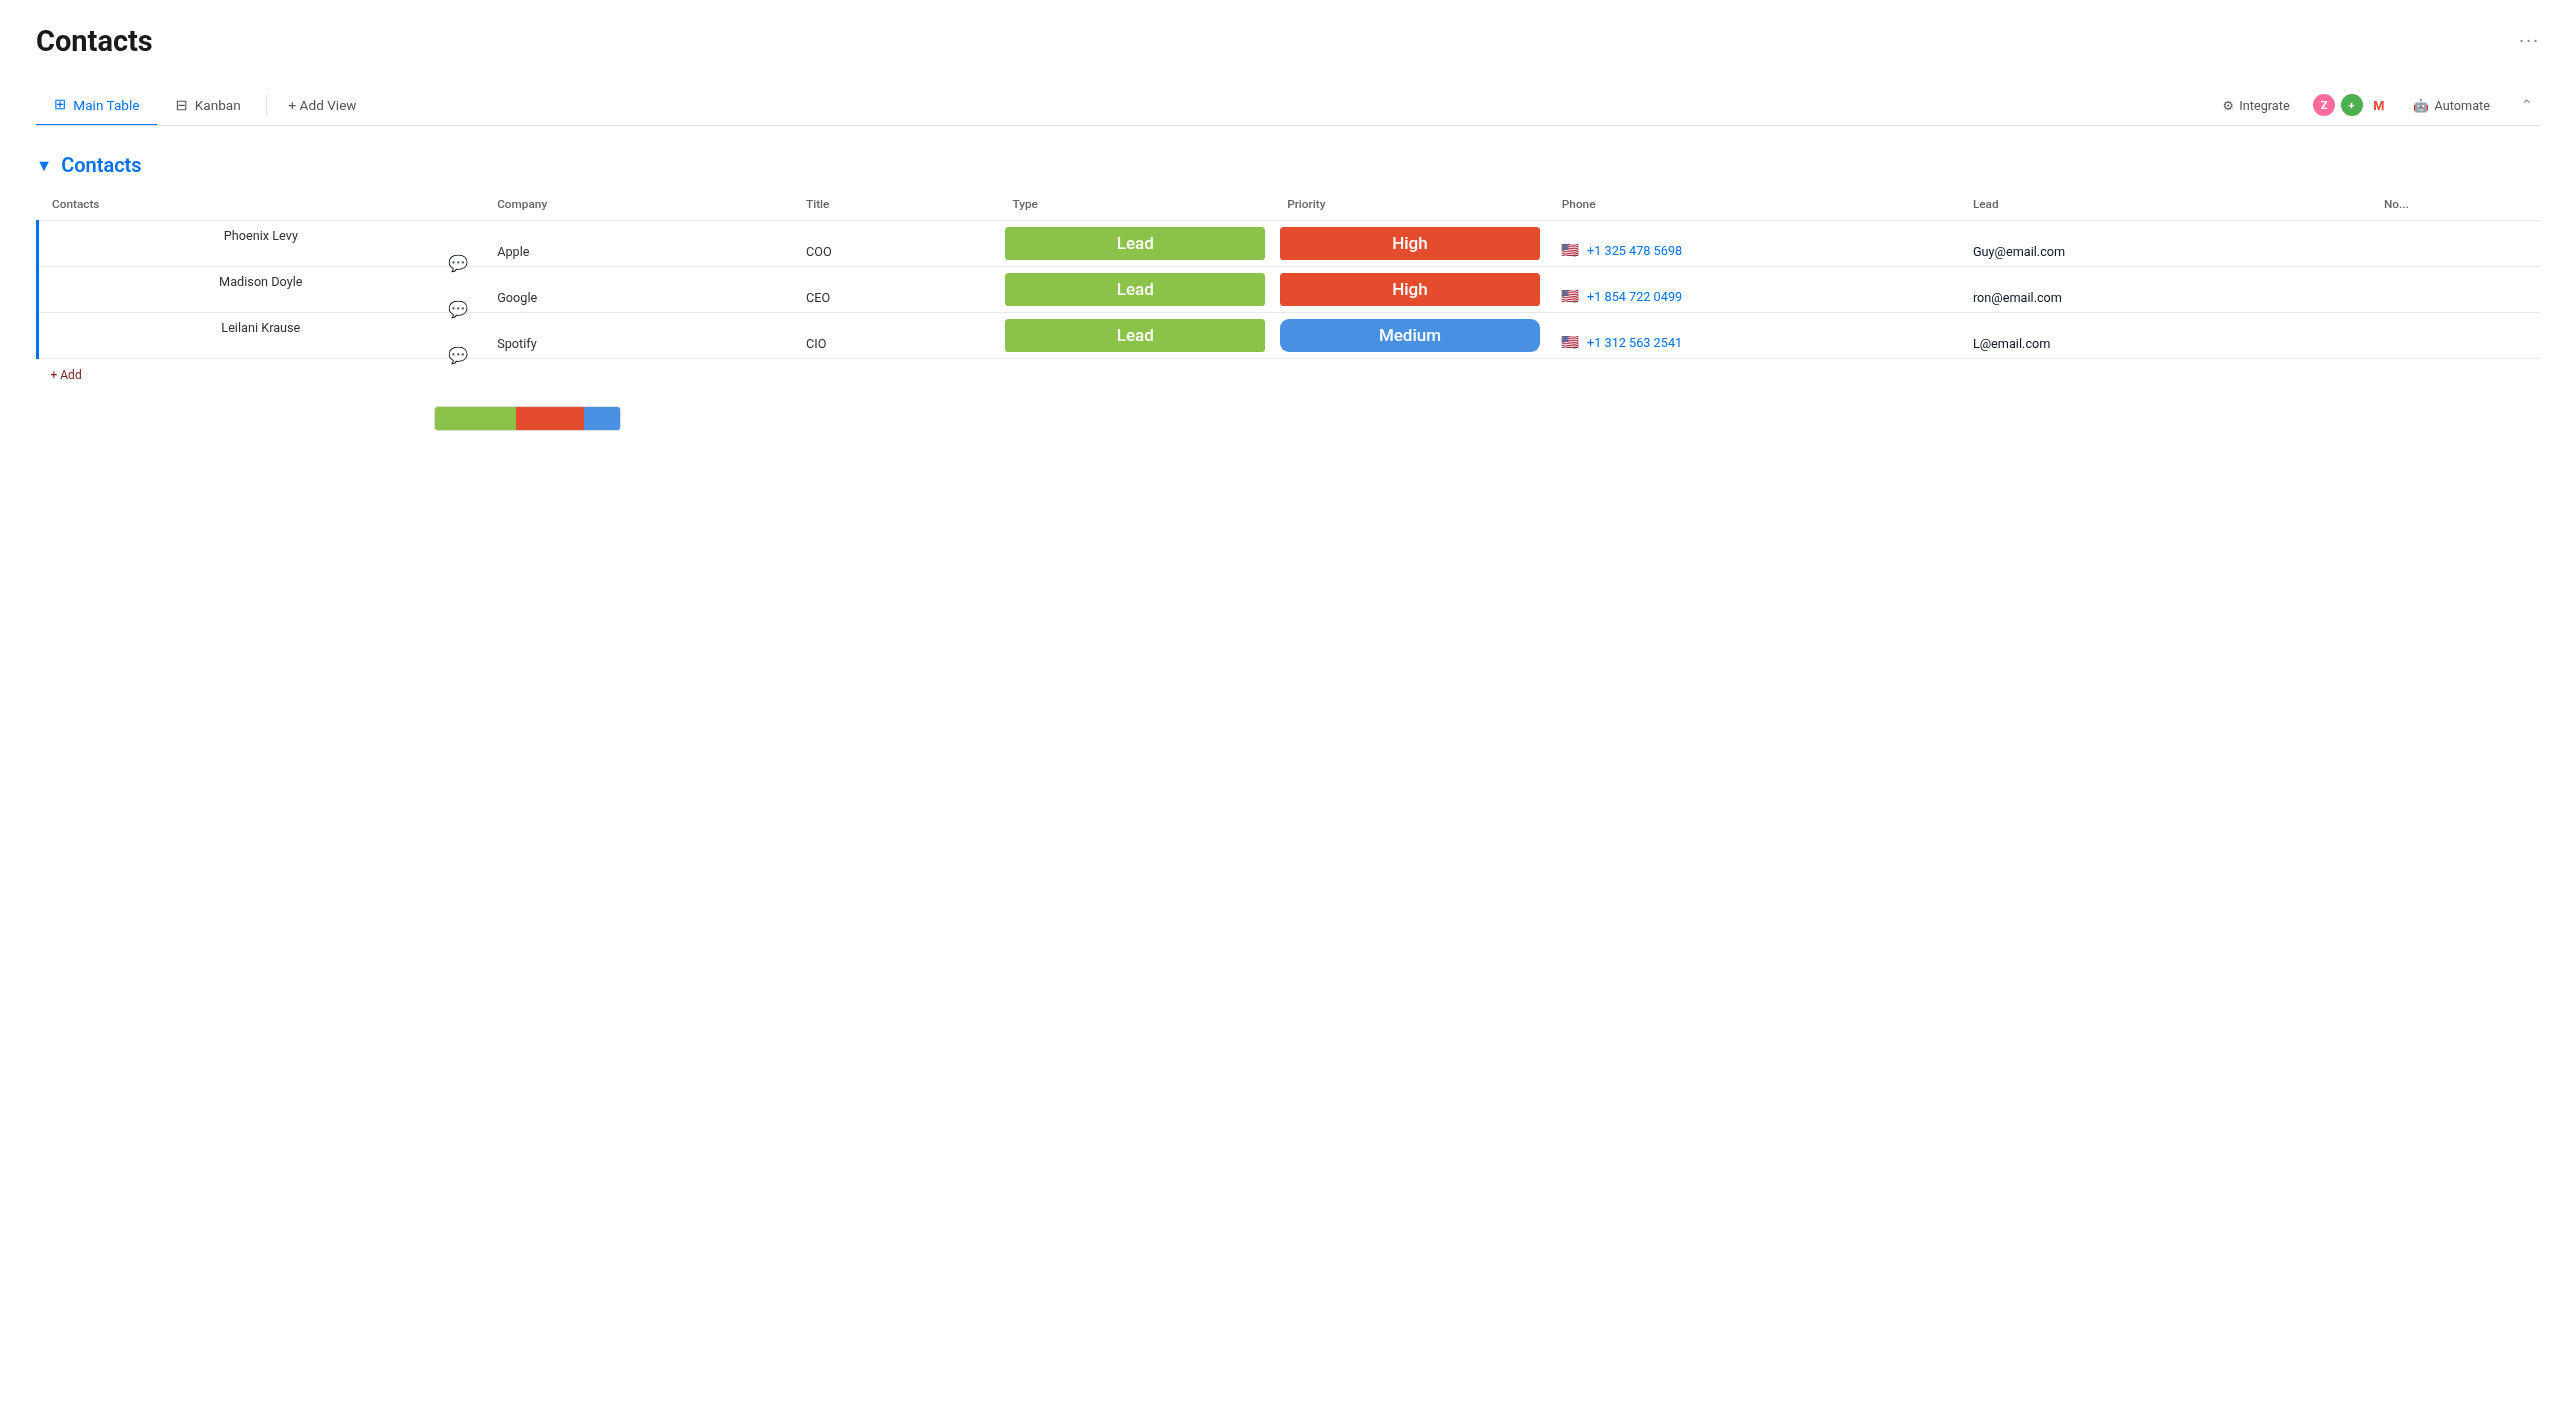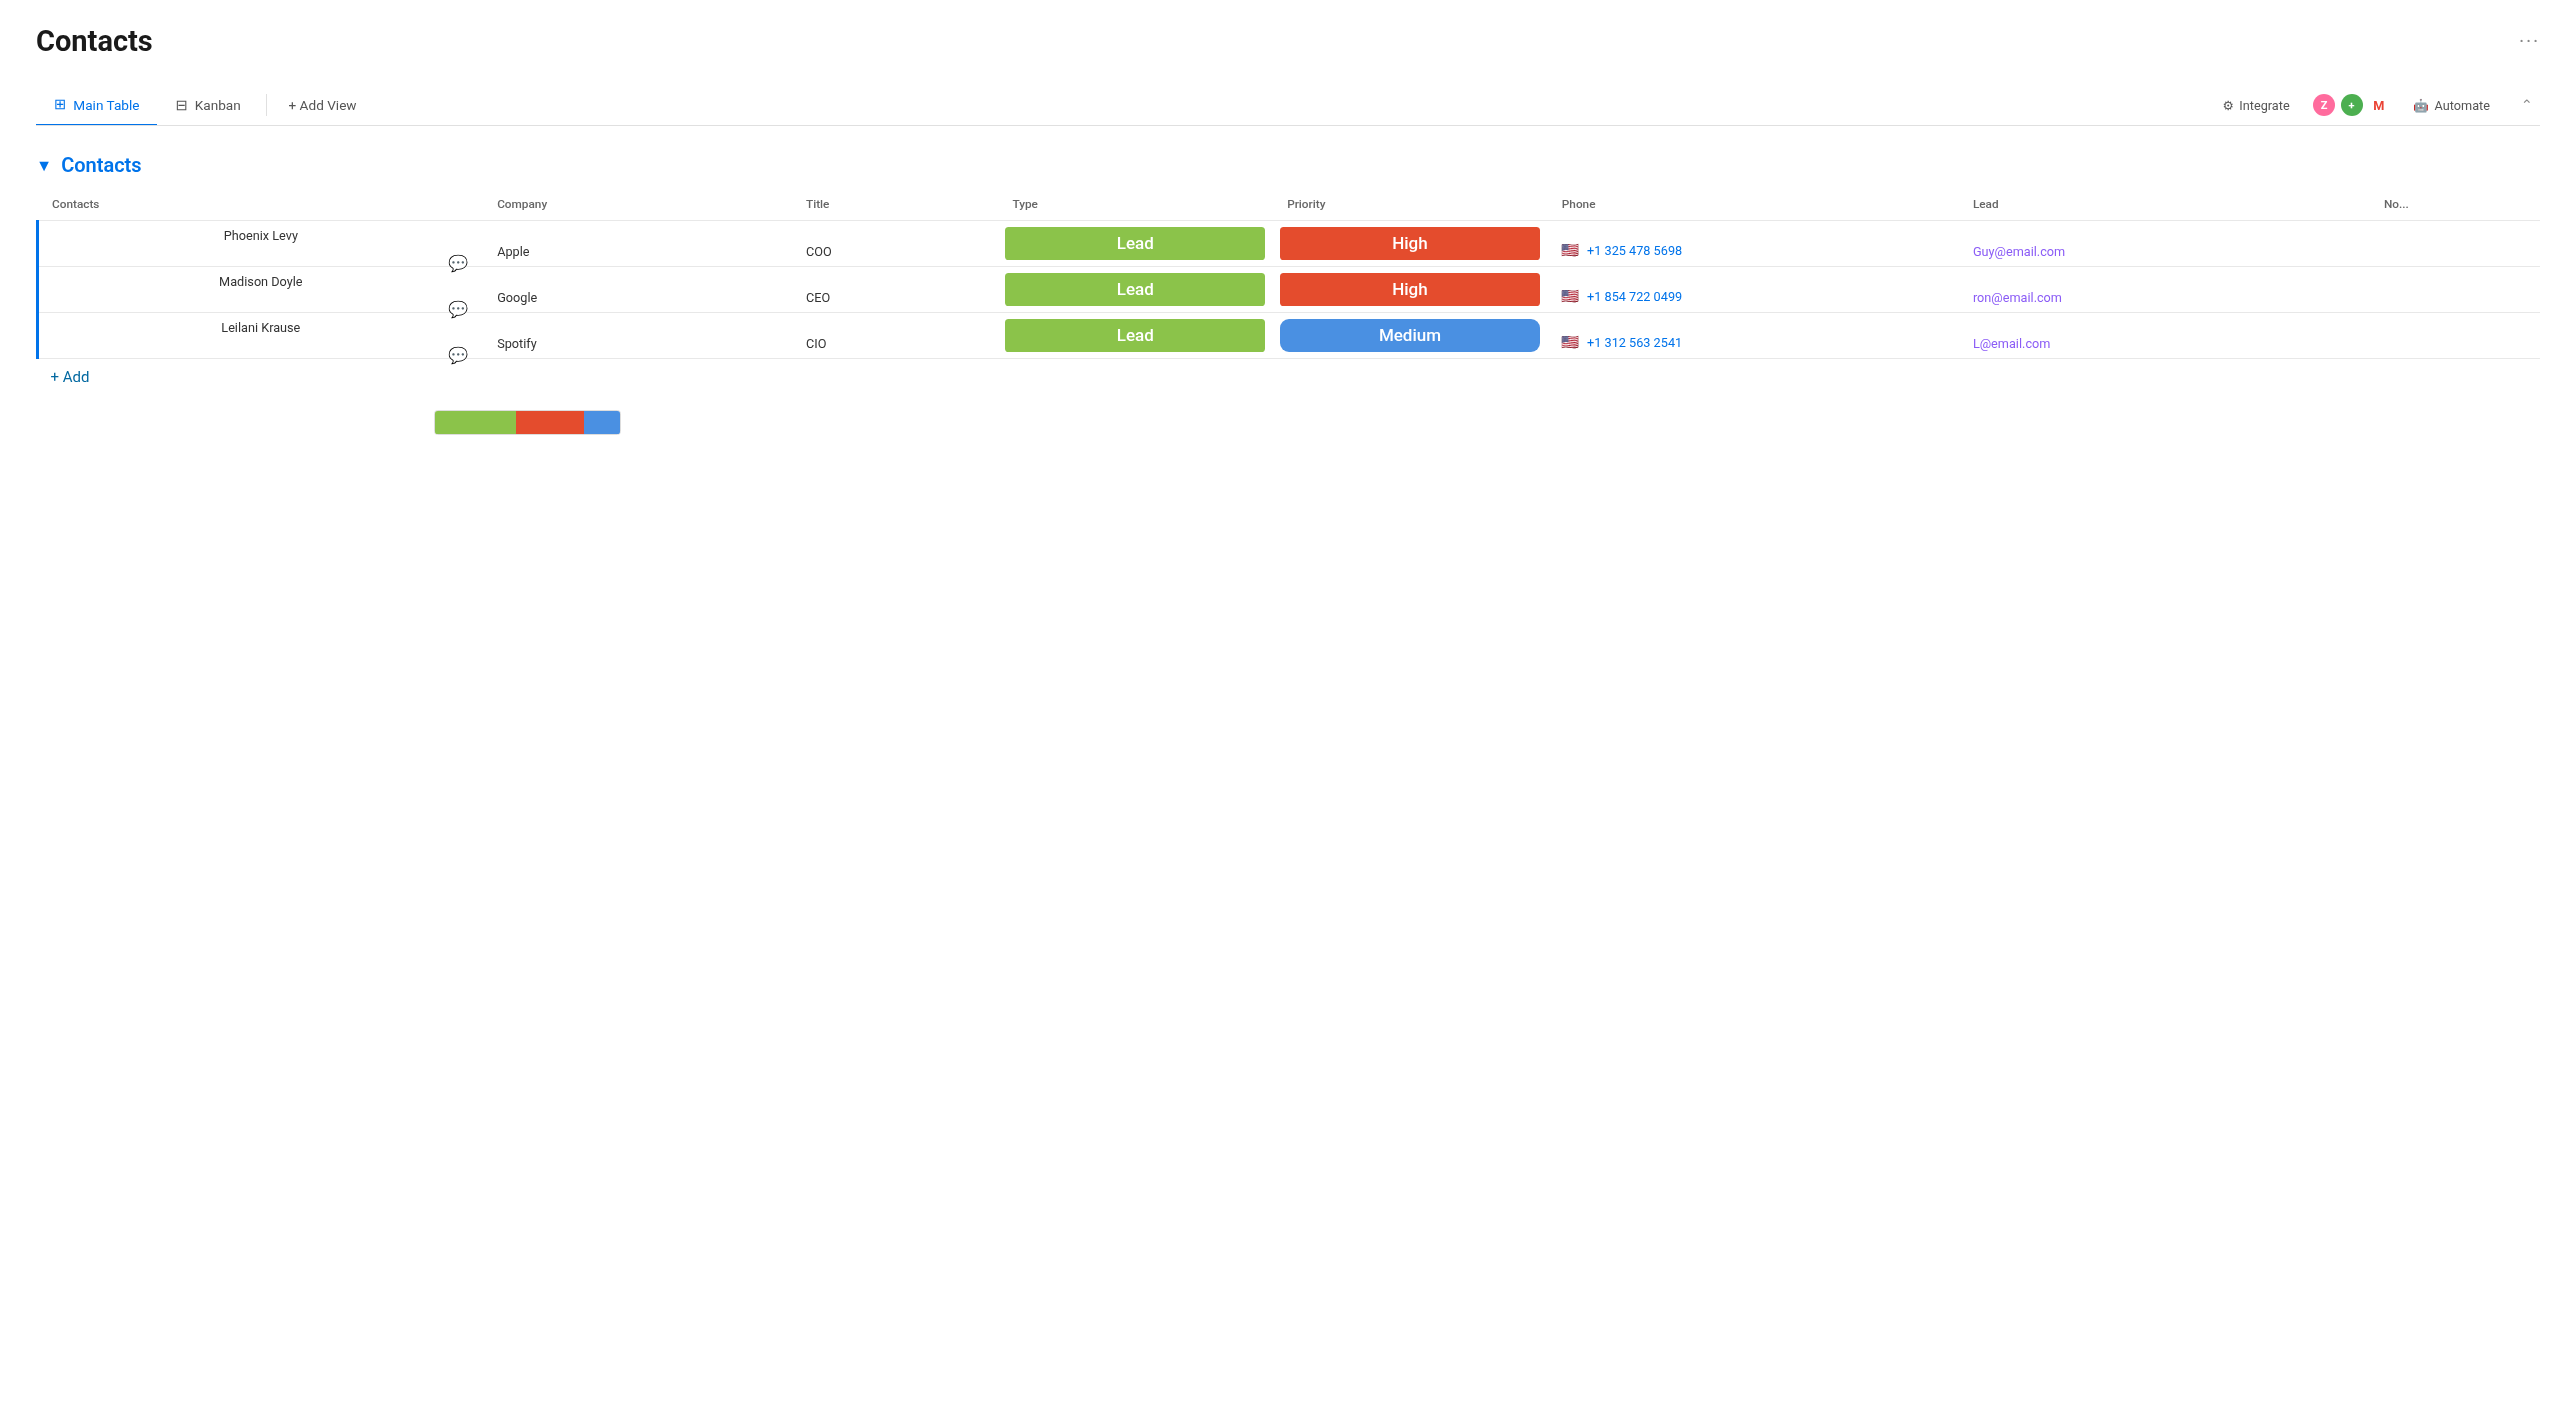--- a/index.html
+++ b/index.html
@@ -230,26 +230,26 @@
       align-items: center;
       gap: 7.2px;
       color: #0073ea;
     }
 
     .flag-icon {
       font-size: 14.5px;
     }
 
     .email-cell {
-      color: #8b5cf6;
+      color: #0f172a;
     }
 
     .add-row-cell {
-      color: #0369a1;
-      font-size: 15px;
+      color: #7f1d1d;
+      font-size: 12px;
       cursor: pointer;
       padding: 9px 14.5px;
     }
 
     
     .color-summary {
       display: flex;
       align-items: center;
       margin-top: 14.5px;
       margin-left: 398px;

